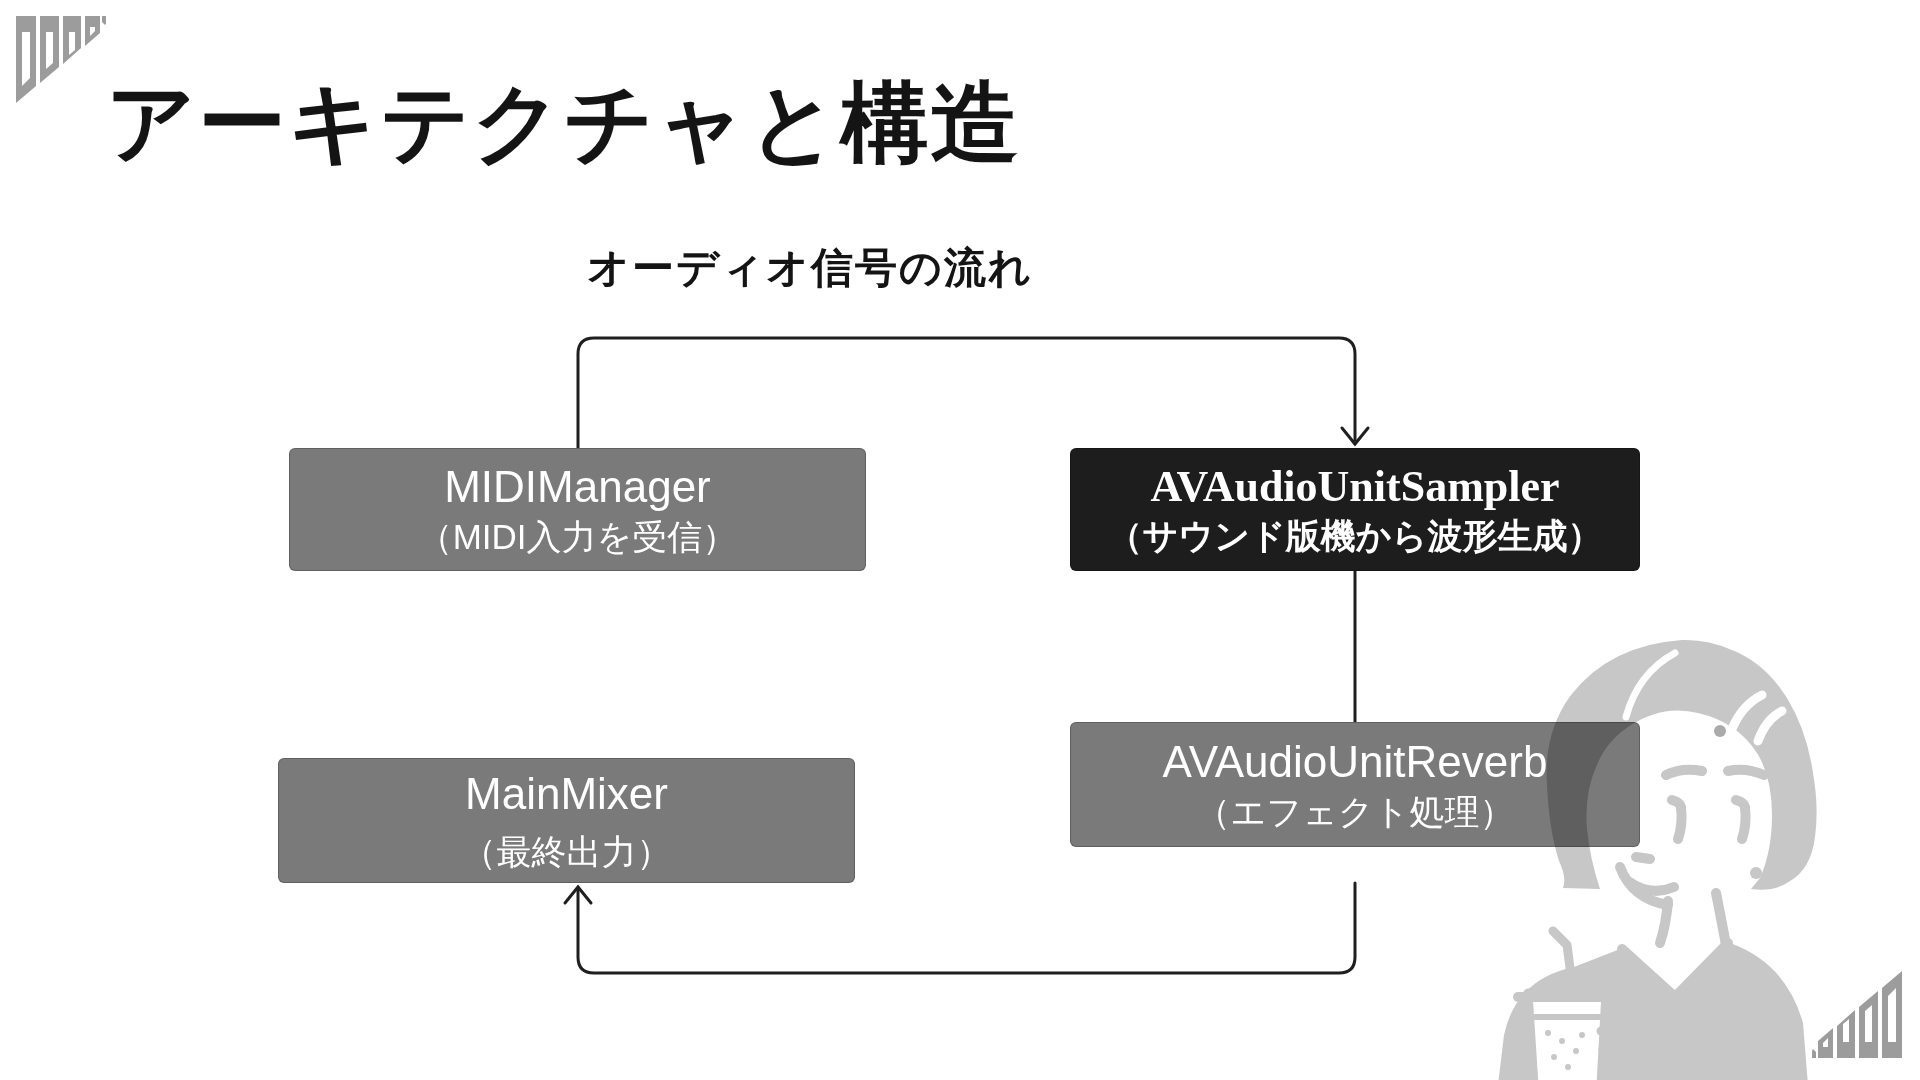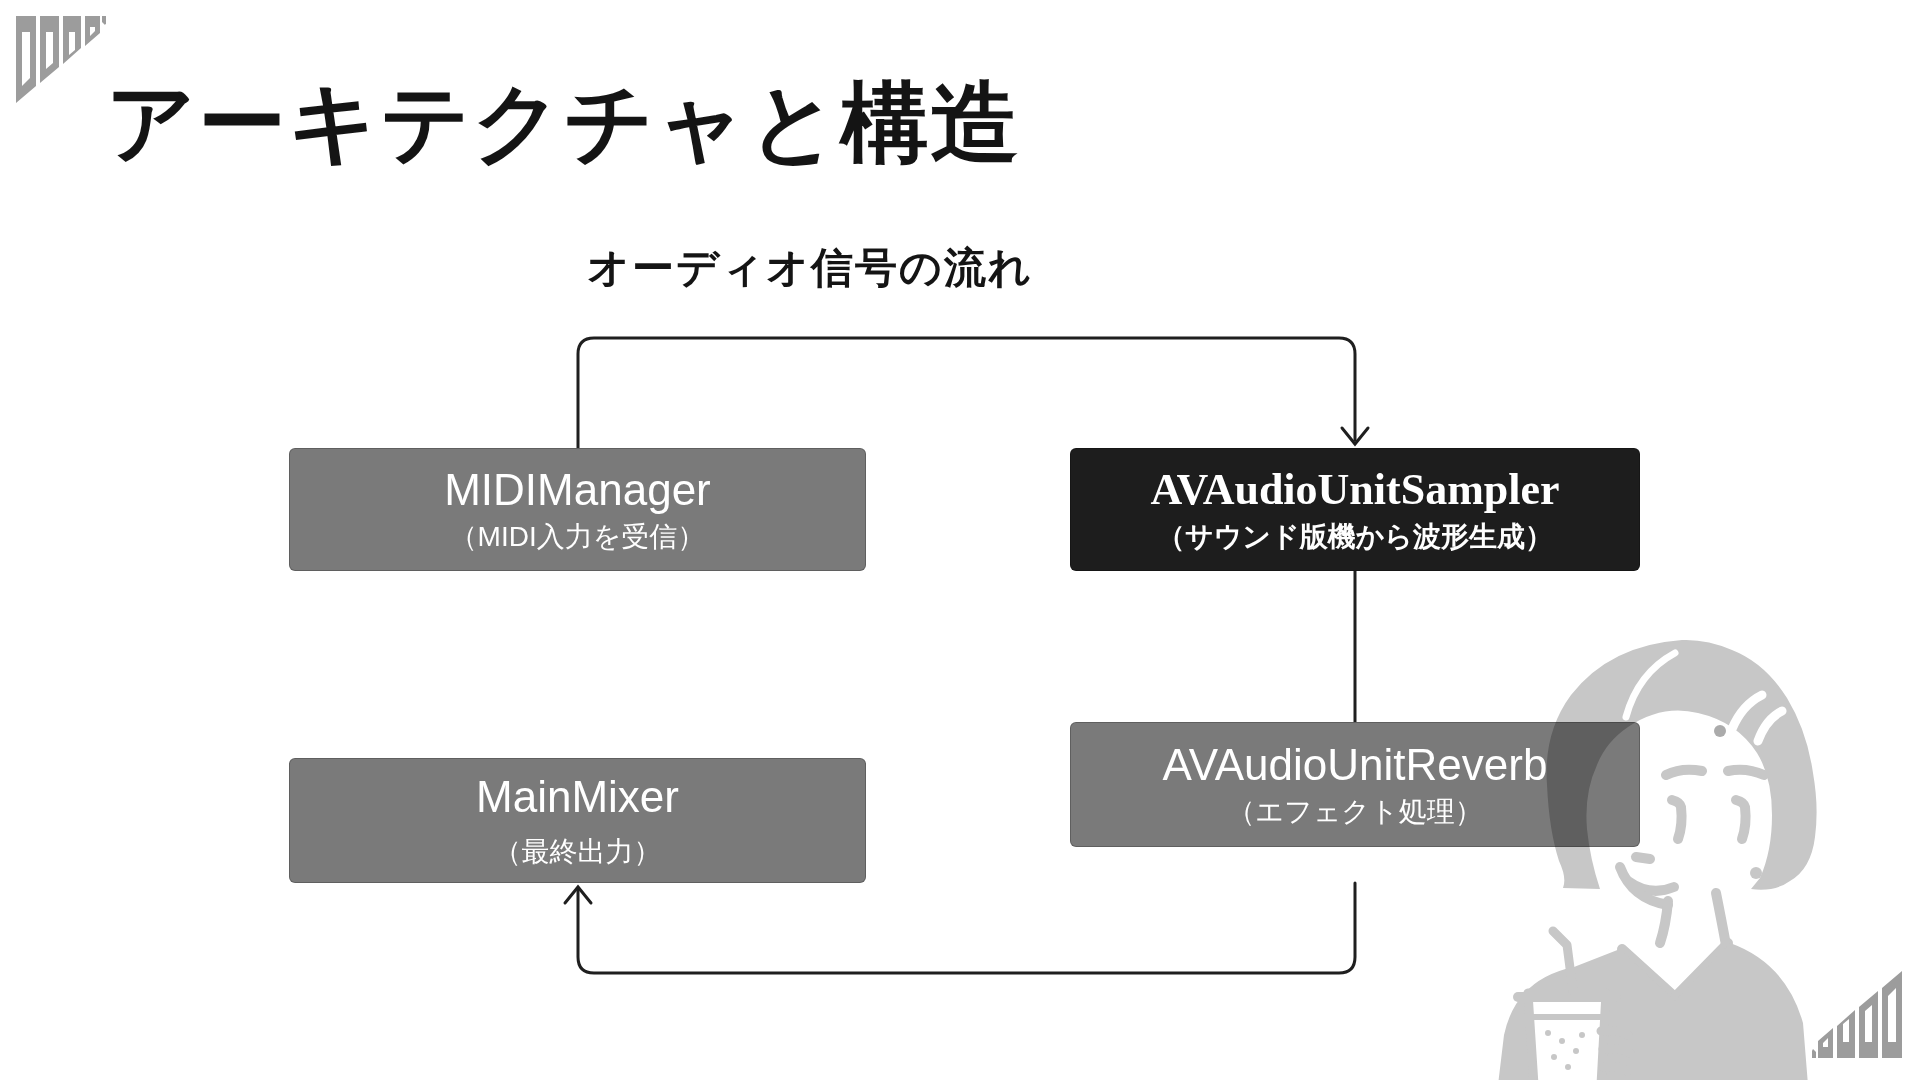--- a/index.html
+++ b/index.html
@@ -23,26 +23,26 @@
 
   .node{
     position:absolute;display:flex;flex-direction:column;align-items:center;
     justify-content:center;gap:7px;border-radius:6px;
     color:var(--node-text,#ffffff);text-align:right;
     border:1px solid rgba(0,0,0,.22);box-sizing:border-box;
   }
   .node-gray{background:var(--node-gray,#7a7a7a);}
   .node-black{background:var(--node-black,#1d1d1d);font-family:Liberation Serif, serif;}
   .node-label{font-size:44px;font-weight:400;line-height:1.1;white-space:nowrap;}
-  .node-sublabel{font-size:28px;font-weight:400;line-height:1.1;white-space:nowrap;}
+  .node-sublabel{font-size:35px;font-weight:400;line-height:1.1;white-space:nowrap;}
   .node-black .node-label,.node-black .node-sublabel{font-weight:700;}
 
   .n-midi   {left:289px; top:448px; width:577px; height:123px;}
   .n-sampler{left:1070px;top:448px; width:570px; height:123px;}
-  .n-mixer  {left:289px; top:758px; width:577px; height:125px;gap:15px;}
+  .n-mixer  {left:278px; top:758px; width:577px; height:125px;gap:15px;}
   .n-reverb {left:1070px;top:722px; width:570px; height:125px;}
 
   .connectors{position:absolute;left:0;top:0;width:1920px;height:1080px;pointer-events:none;}
   .connectors path{stroke:var(--line,#1f1f1f);stroke-width:3;fill:none;stroke-linecap:round;}
 
   .logo{position:absolute;width:100px;height:100px;}
   .logo path{fill:var(--logo-gray,#9c9c9c);}
   .logo-tl{left:6px;top:6px;}
   .logo-br{left:1812px;top:968px;transform:rotate(180deg);}
 

